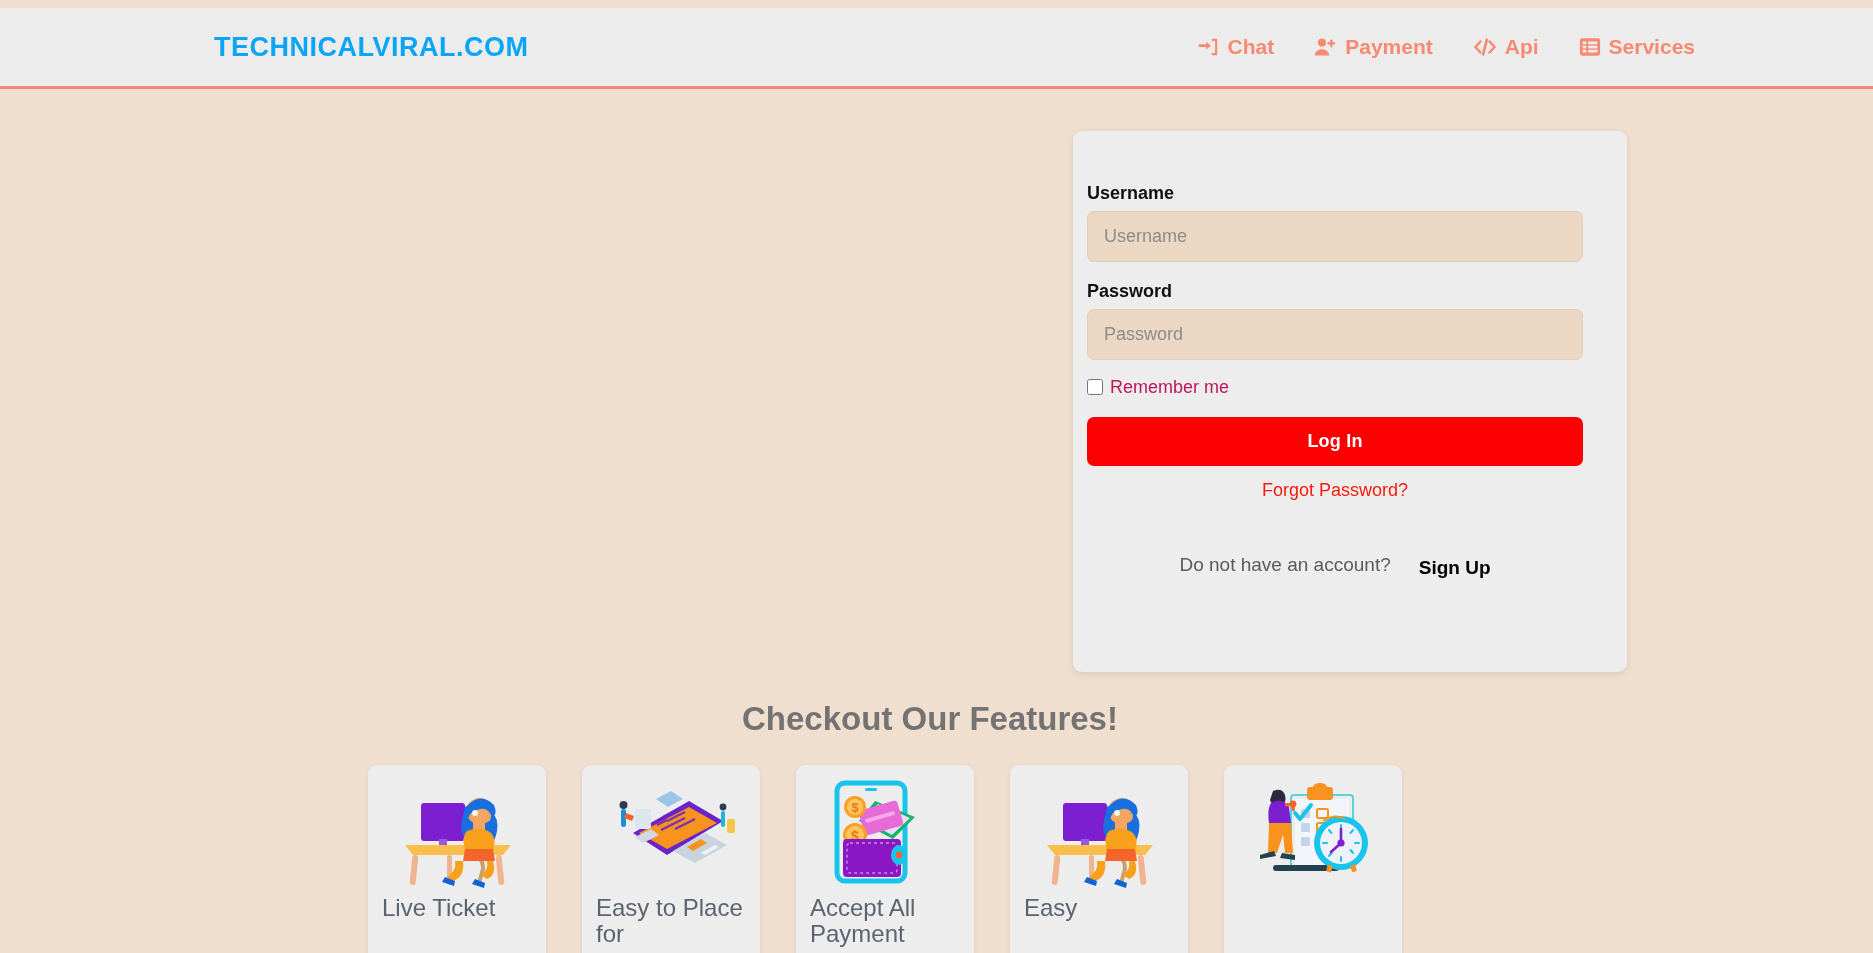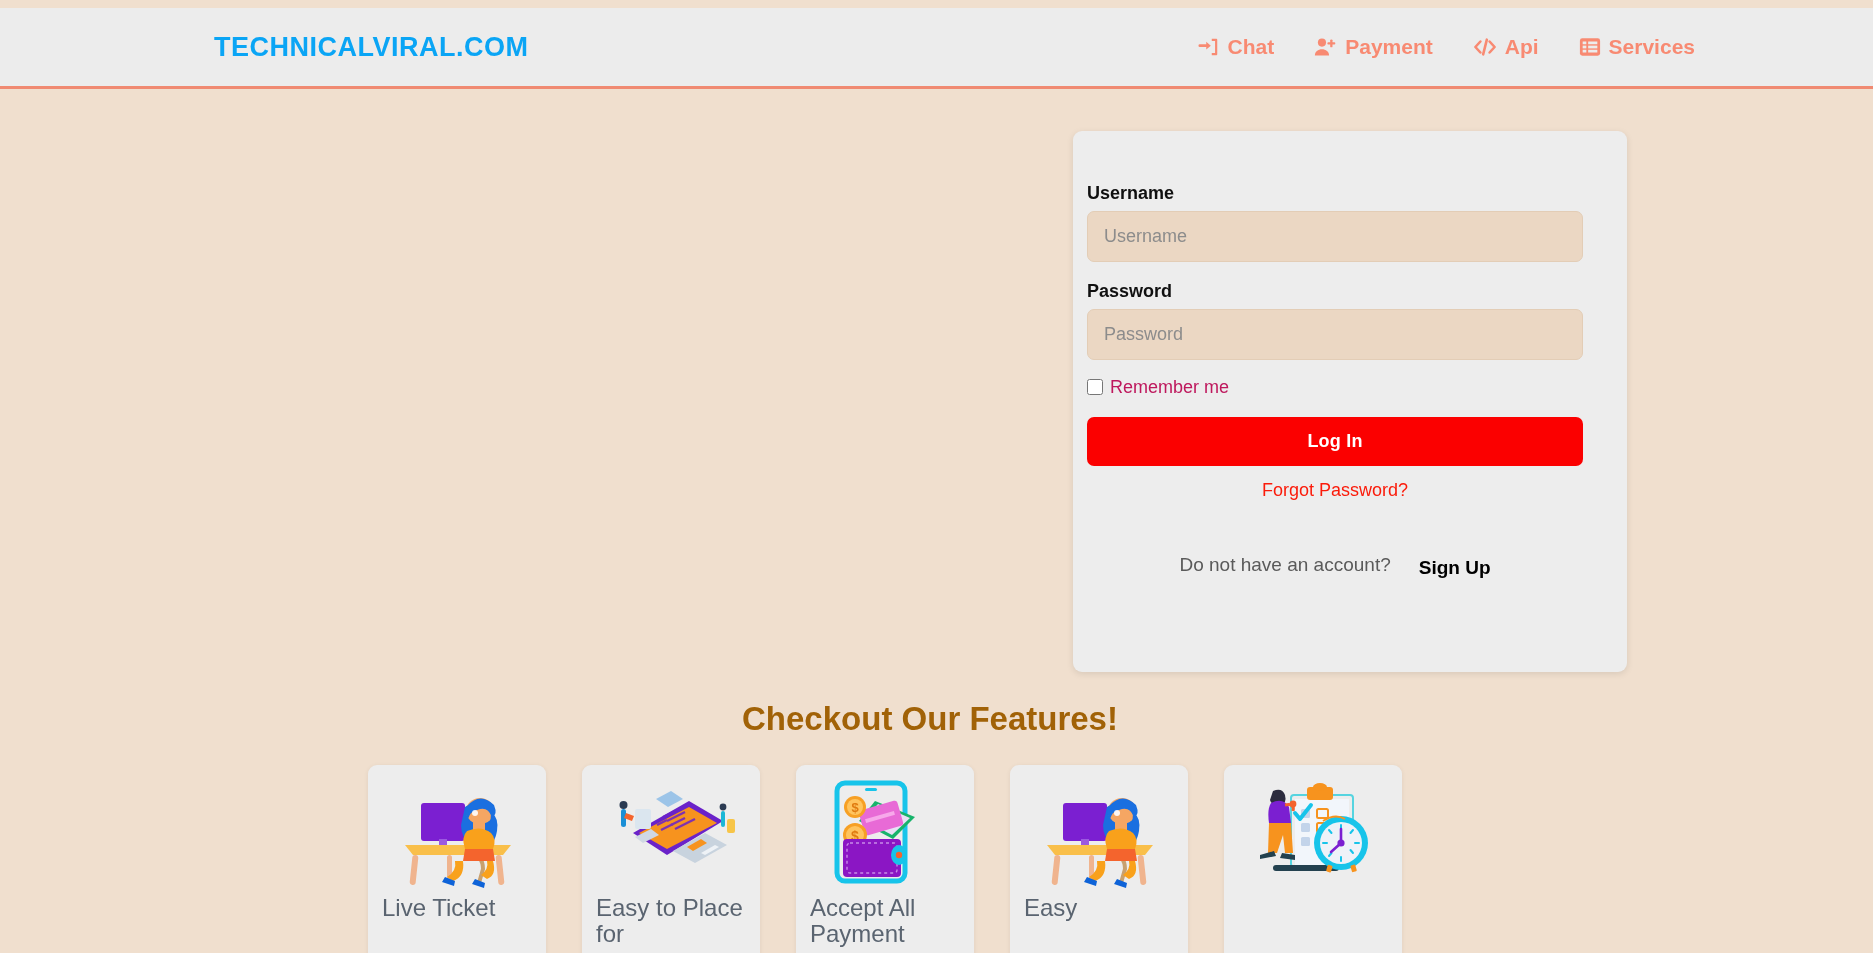--- a/index.html
+++ b/index.html
@@ -131,21 +131,21 @@
     cursor: pointer;
   }
 
   
   .features-title {
     position: absolute;
     left: 0; top: 700px;
     width: 1860px;
     text-align: center;
     font-size: 33px; font-weight: 700;
-    color: #a16207;
+    color: #737373;
   }
   .features-row {
     position: absolute;
     left: 368px; top: 765px;
     display: flex;
     gap: 36px;
   }
   .feature-card {
     width: 178px; height: 210px;
     background: #ededed;

